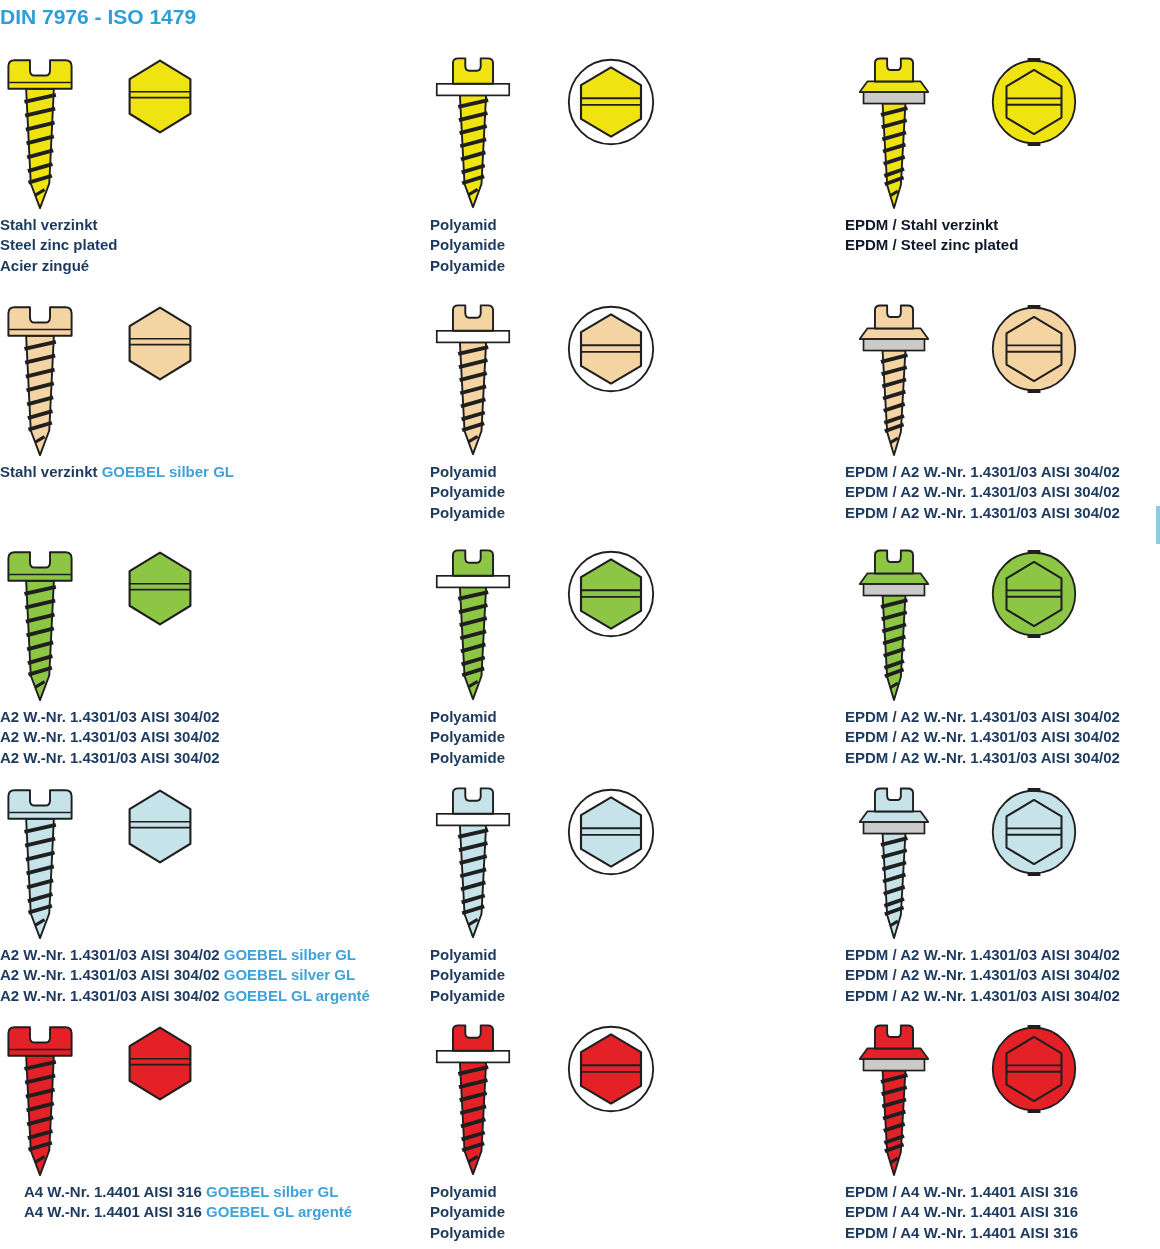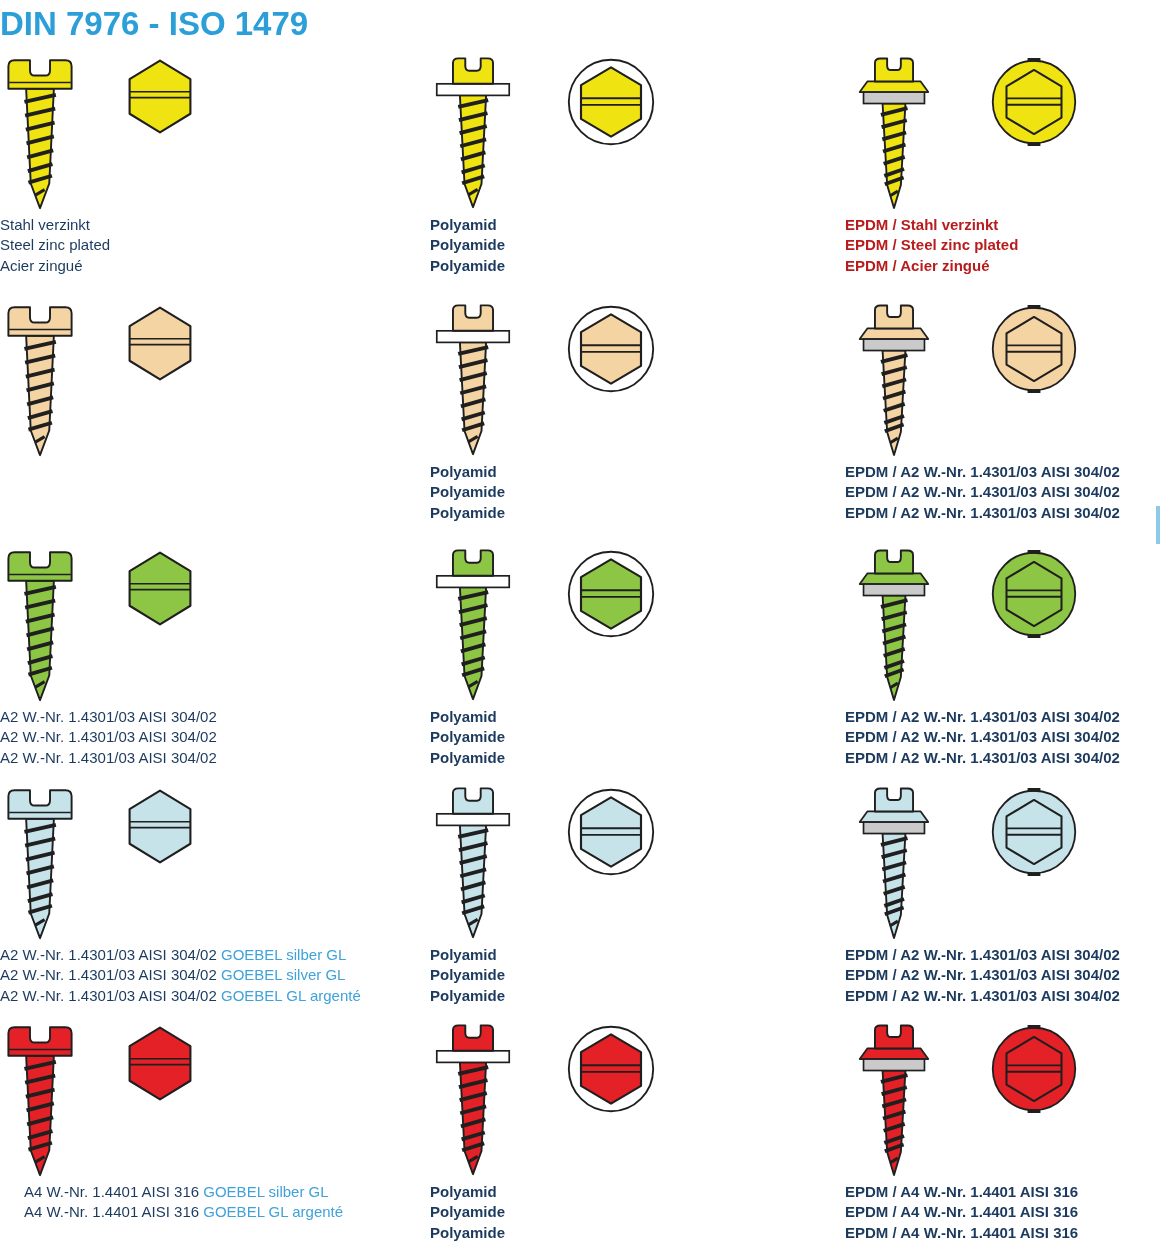--- a/index.html
+++ b/index.html
@@ -1,22 +1,22 @@
 <!DOCTYPE html>
 <html><head>
 <meta charset="utf-8">
 <style>
   html,body{margin:0;padding:0;background:#ffffff;}
   #page{position:relative;width:1160px;height:1249px;background:#ffffff;overflow:hidden;
         font-family:"Liberation Sans", sans-serif;font-weight:bold;}
-  .title{position:absolute;left:0;top:5px;font-size:33px;letter-spacing:0px;}
+  .title{position:absolute;left:0;top:5px;font-size:21px;letter-spacing:0px;}
   .row{position:absolute;left:0;width:1160px;height:240px;}
   .gfx{position:absolute;}
   .txt{position:absolute;top:167px;font-size:15px;line-height:20.4px;white-space:nowrap;}
-  .seg{font-weight:normal;}
+  .seg{font-weight:bold;}
   .edge{position:absolute;}
 </style>
 </head>
 <body>
 
 <div id="page">
   <div class="title" style="color: rgb(44, 159, 216);">DIN 7976 - ISO 1479</div>
   <div id="rows">
       <div class="row" style="top: 48px;">
         <div class="gfx" style="left: 0px; top: 6px;"><svg viewBox="0 0 90 205" width="80" height="158">
@@ -81,24 +81,23 @@
         <div class="txt" style="left: 0px; width: 428px;">
           <div><span class="seg" style="color: rgb(28, 58, 94);">Stahl verzinkt</span></div>
           <div><span class="seg" style="color: rgb(28, 58, 94);">Steel zinc plated</span></div>
           <div><span class="seg" style="color: rgb(28, 58, 94);">Acier zingué</span></div>
         </div>
         <div class="txt" style="left: 430px; width: 300px; color: rgb(28, 58, 94);">
           <div>Polyamid</div>
           <div>Polyamide</div>
           <div>Polyamide</div>
         </div>
-        <div class="txt" style="left: 845px; width: 315px; color: #b91c1c;">
+        <div class="txt" style="left: 845px; width: 315px; color: #0f172a;">
           <div>EPDM / Stahl verzinkt</div>
           <div>EPDM / Steel zinc plated</div>
-          <div>EPDM / Acier zingué</div>
         </div>
       </div>
       <div class="row" style="top: 295px;">
         <div class="gfx" style="left: 0px; top: 6px;"><svg viewBox="0 0 90 205" width="80" height="158">
   <path d="M27,45 H63 L57,168 L45,200 L33,168 Z" fill="#F5D4A4" stroke="#1F1F1F" stroke-width="2.5" stroke-linejoin="round"></path>
   <line x1="24.8" y1="62" x2="65.6" y2="53" stroke="#1F1F1F" stroke-width="5"></line>
             <line x1="25.7" y1="80" x2="64.7" y2="71" stroke="#1F1F1F" stroke-width="5"></line>
             <line x1="26.6" y1="98" x2="63.9" y2="89" stroke="#1F1F1F" stroke-width="5"></line>
             <line x1="27.5" y1="116" x2="63.0" y2="107" stroke="#1F1F1F" stroke-width="5"></line>
             <line x1="28.3" y1="134" x2="62.1" y2="125" stroke="#1F1F1F" stroke-width="5"></line>
@@ -148,20 +147,21 @@
   </svg></div>
         <div class="gfx" style="left: 990px; top: 10px;"><svg viewBox="0 0 96 96" width="88" height="88">
   <circle cx="48" cy="48" r="45" fill="#F5D4A4" stroke="#1F1F1F" stroke-width="2"></circle>
   <rect x="41" y="0" width="14" height="4" fill="#1F1F1F"></rect>
   <rect x="41" y="92" width="14" height="4" fill="#1F1F1F"></rect>
   <polygon points="48,13 78,31 78,65 48,83 18,65 18,31" fill="none" stroke="#1F1F1F" stroke-width="2.2" stroke-linejoin="round"></polygon>
   <line x1="18" y1="44" x2="78" y2="44" stroke="#1F1F1F" stroke-width="2"></line>
   <line x1="18" y1="51" x2="78" y2="51" stroke="#1F1F1F" stroke-width="2"></line>
   </svg></div>
         <div class="txt" style="left: 0px; width: 428px;">
+          <div><span class="seg" style="color: rgb(28, 58, 94);">Stahl verzinkt </span><span class="seg" style="color: rgb(63, 162, 217);">GOEBEL silber GL</span></div>
         </div>
         <div class="txt" style="left: 430px; width: 300px; color: rgb(28, 58, 94);">
           <div>Polyamid</div>
           <div>Polyamide</div>
           <div>Polyamide</div>
         </div>
         <div class="txt" style="left: 845px; width: 315px; color: rgb(28, 58, 94);">
           <div>EPDM / A2 W.-Nr. 1.4301/03 AISI 304/02</div>
           <div>EPDM / A2 W.-Nr. 1.4301/03 AISI 304/02</div>
           <div>EPDM / A2 W.-Nr. 1.4301/03 AISI 304/02</div>

